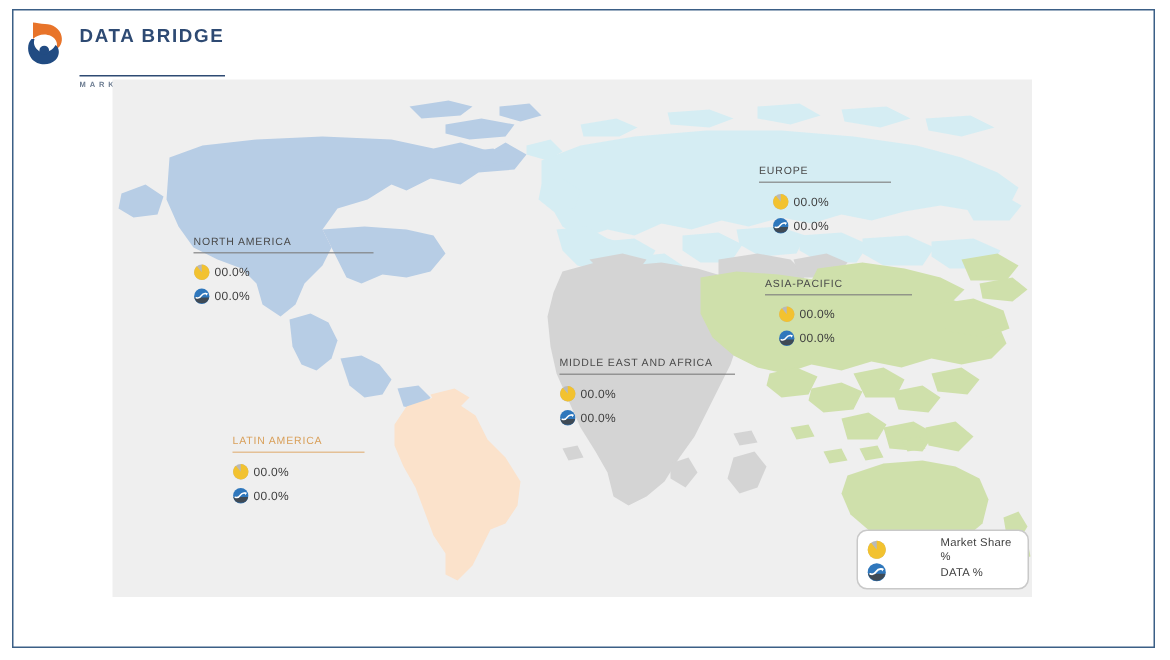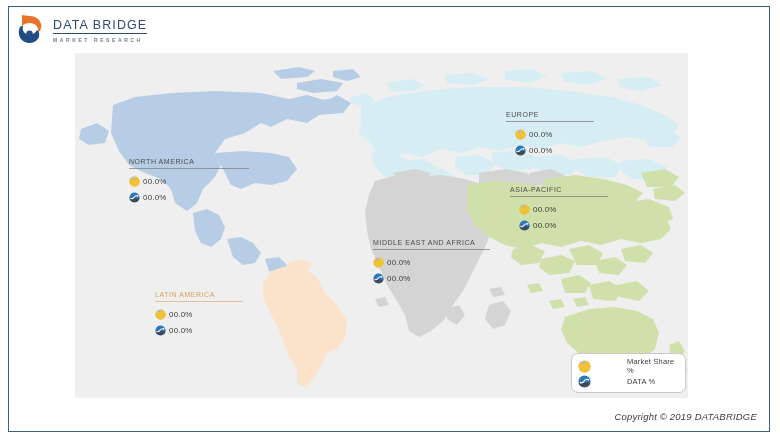--- a/index.html
+++ b/index.html
@@ -7,22 +7,22 @@
        font-family:"Liberation Sans","DejaVu Sans",sans-serif;}
 
   .slide{position:absolute;left:8px;top:6px;width:762px;height:426px;
          border:1.5px solid #3b5f86;background:#ffffff;box-sizing:border-box;}
 
   
   .header{position:absolute;left:0;top:0;width:100%;height:44px;}
   .logo{position:absolute;left:8px;top:5px;width:180px;height:34px;}
   .logo-mark{position:absolute;left:0;top:1px;width:32px;height:32px;}
   .logo-text{position:absolute;left:36px;top:3px;}
-  .logo-title{font-size:12.5px;letter-spacing:1.1px;color:#2e4a73;font-weight:normal;
-              border-bottom:1.2px solid #2e4a73;padding-bottom:1px;display:inline-block;
+  .logo-title{font-size:12.5px;letter-spacing:1.1px;color:#2e4a73;font-weight:bold;
+              border-bottom:1.2px solid #2e4a73;padding-bottom:19px;display:inline-block;
               line-height:13px;}
   .logo-sub{font-size:5px;letter-spacing:2.6px;color:#6d7d92;margin-top:3px;
             font-weight:bold;}
 
   
   .map-panel{position:absolute;left:66px;top:46px;width:613px;height:345px;
              background:#efefef;overflow:hidden;}
   .map-svg{position:absolute;left:0;top:0;width:613px;height:345px;}
 
   
@@ -295,15 +295,14 @@
       <div class="lrow">
         <svg class="ico" viewBox="0 0 16 16">
             <use href="#ico-globe"></use>
           </svg>
         <span class="ltxt">DATA  %</span>
       </div>
     </div>
 
   </div>
 
-  <div class="copyright">Copyright © 2019 DATABRIDGE</div>
 
 </div>
 
 </body></html>

